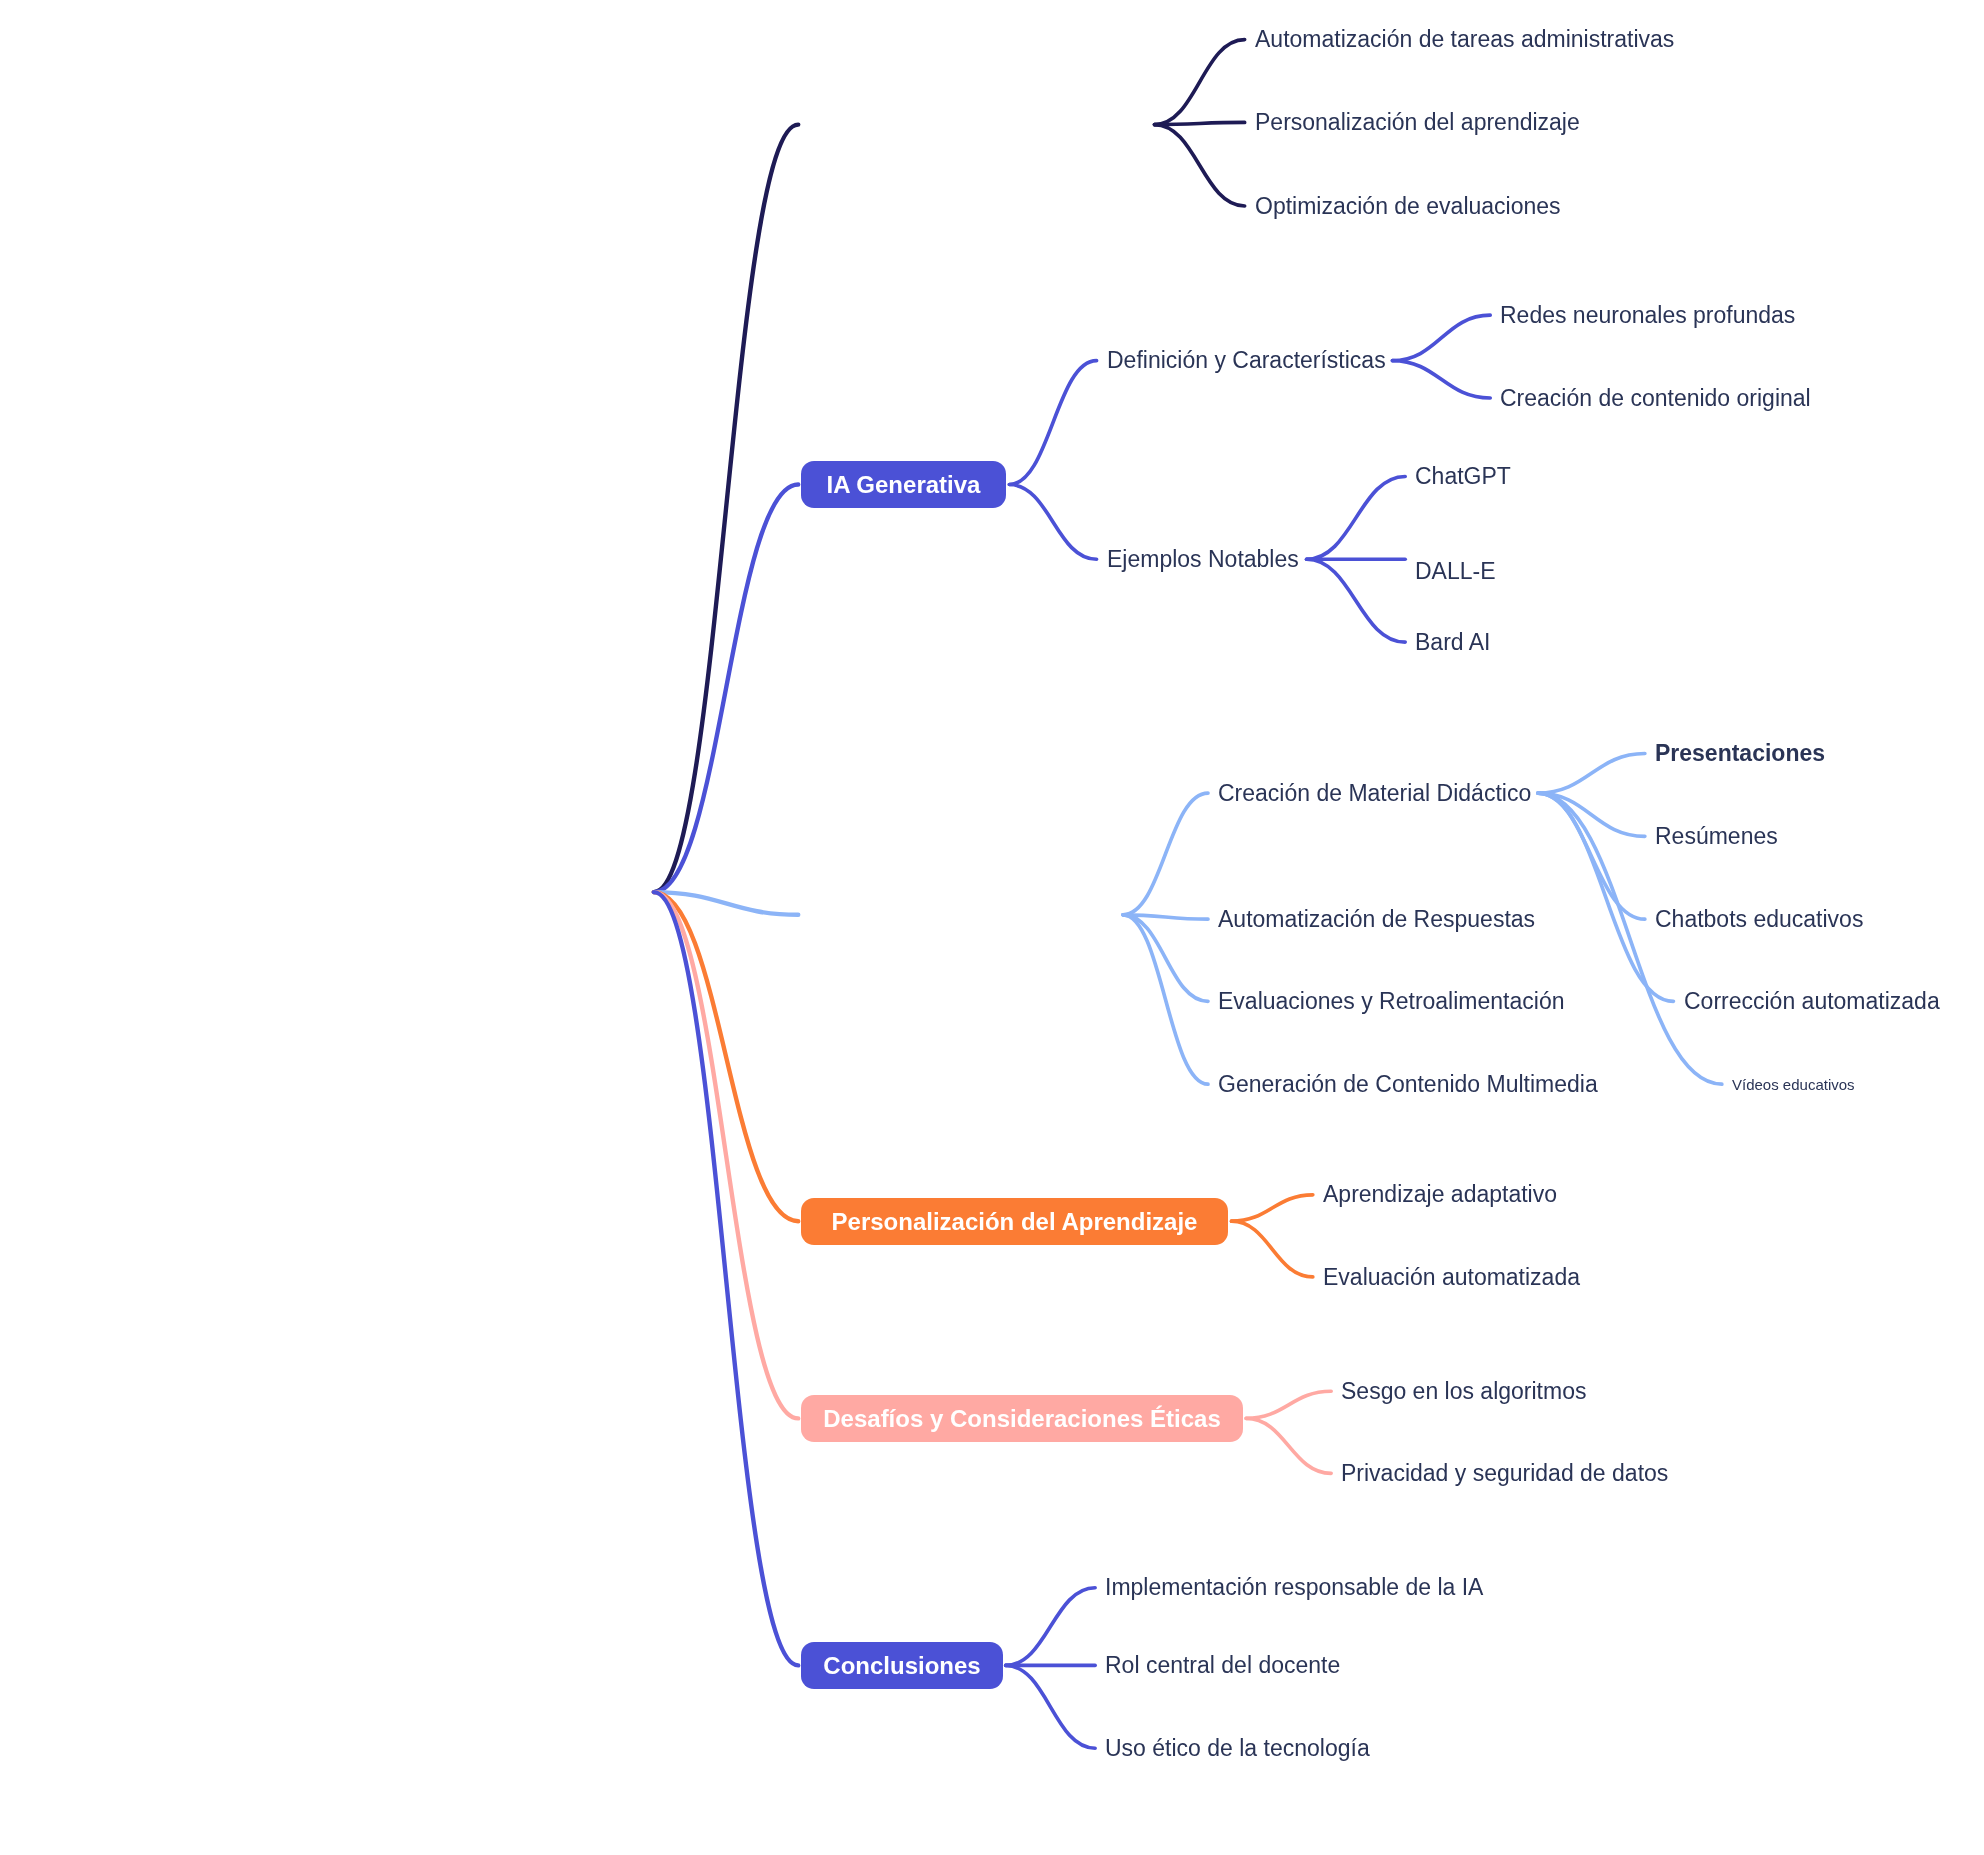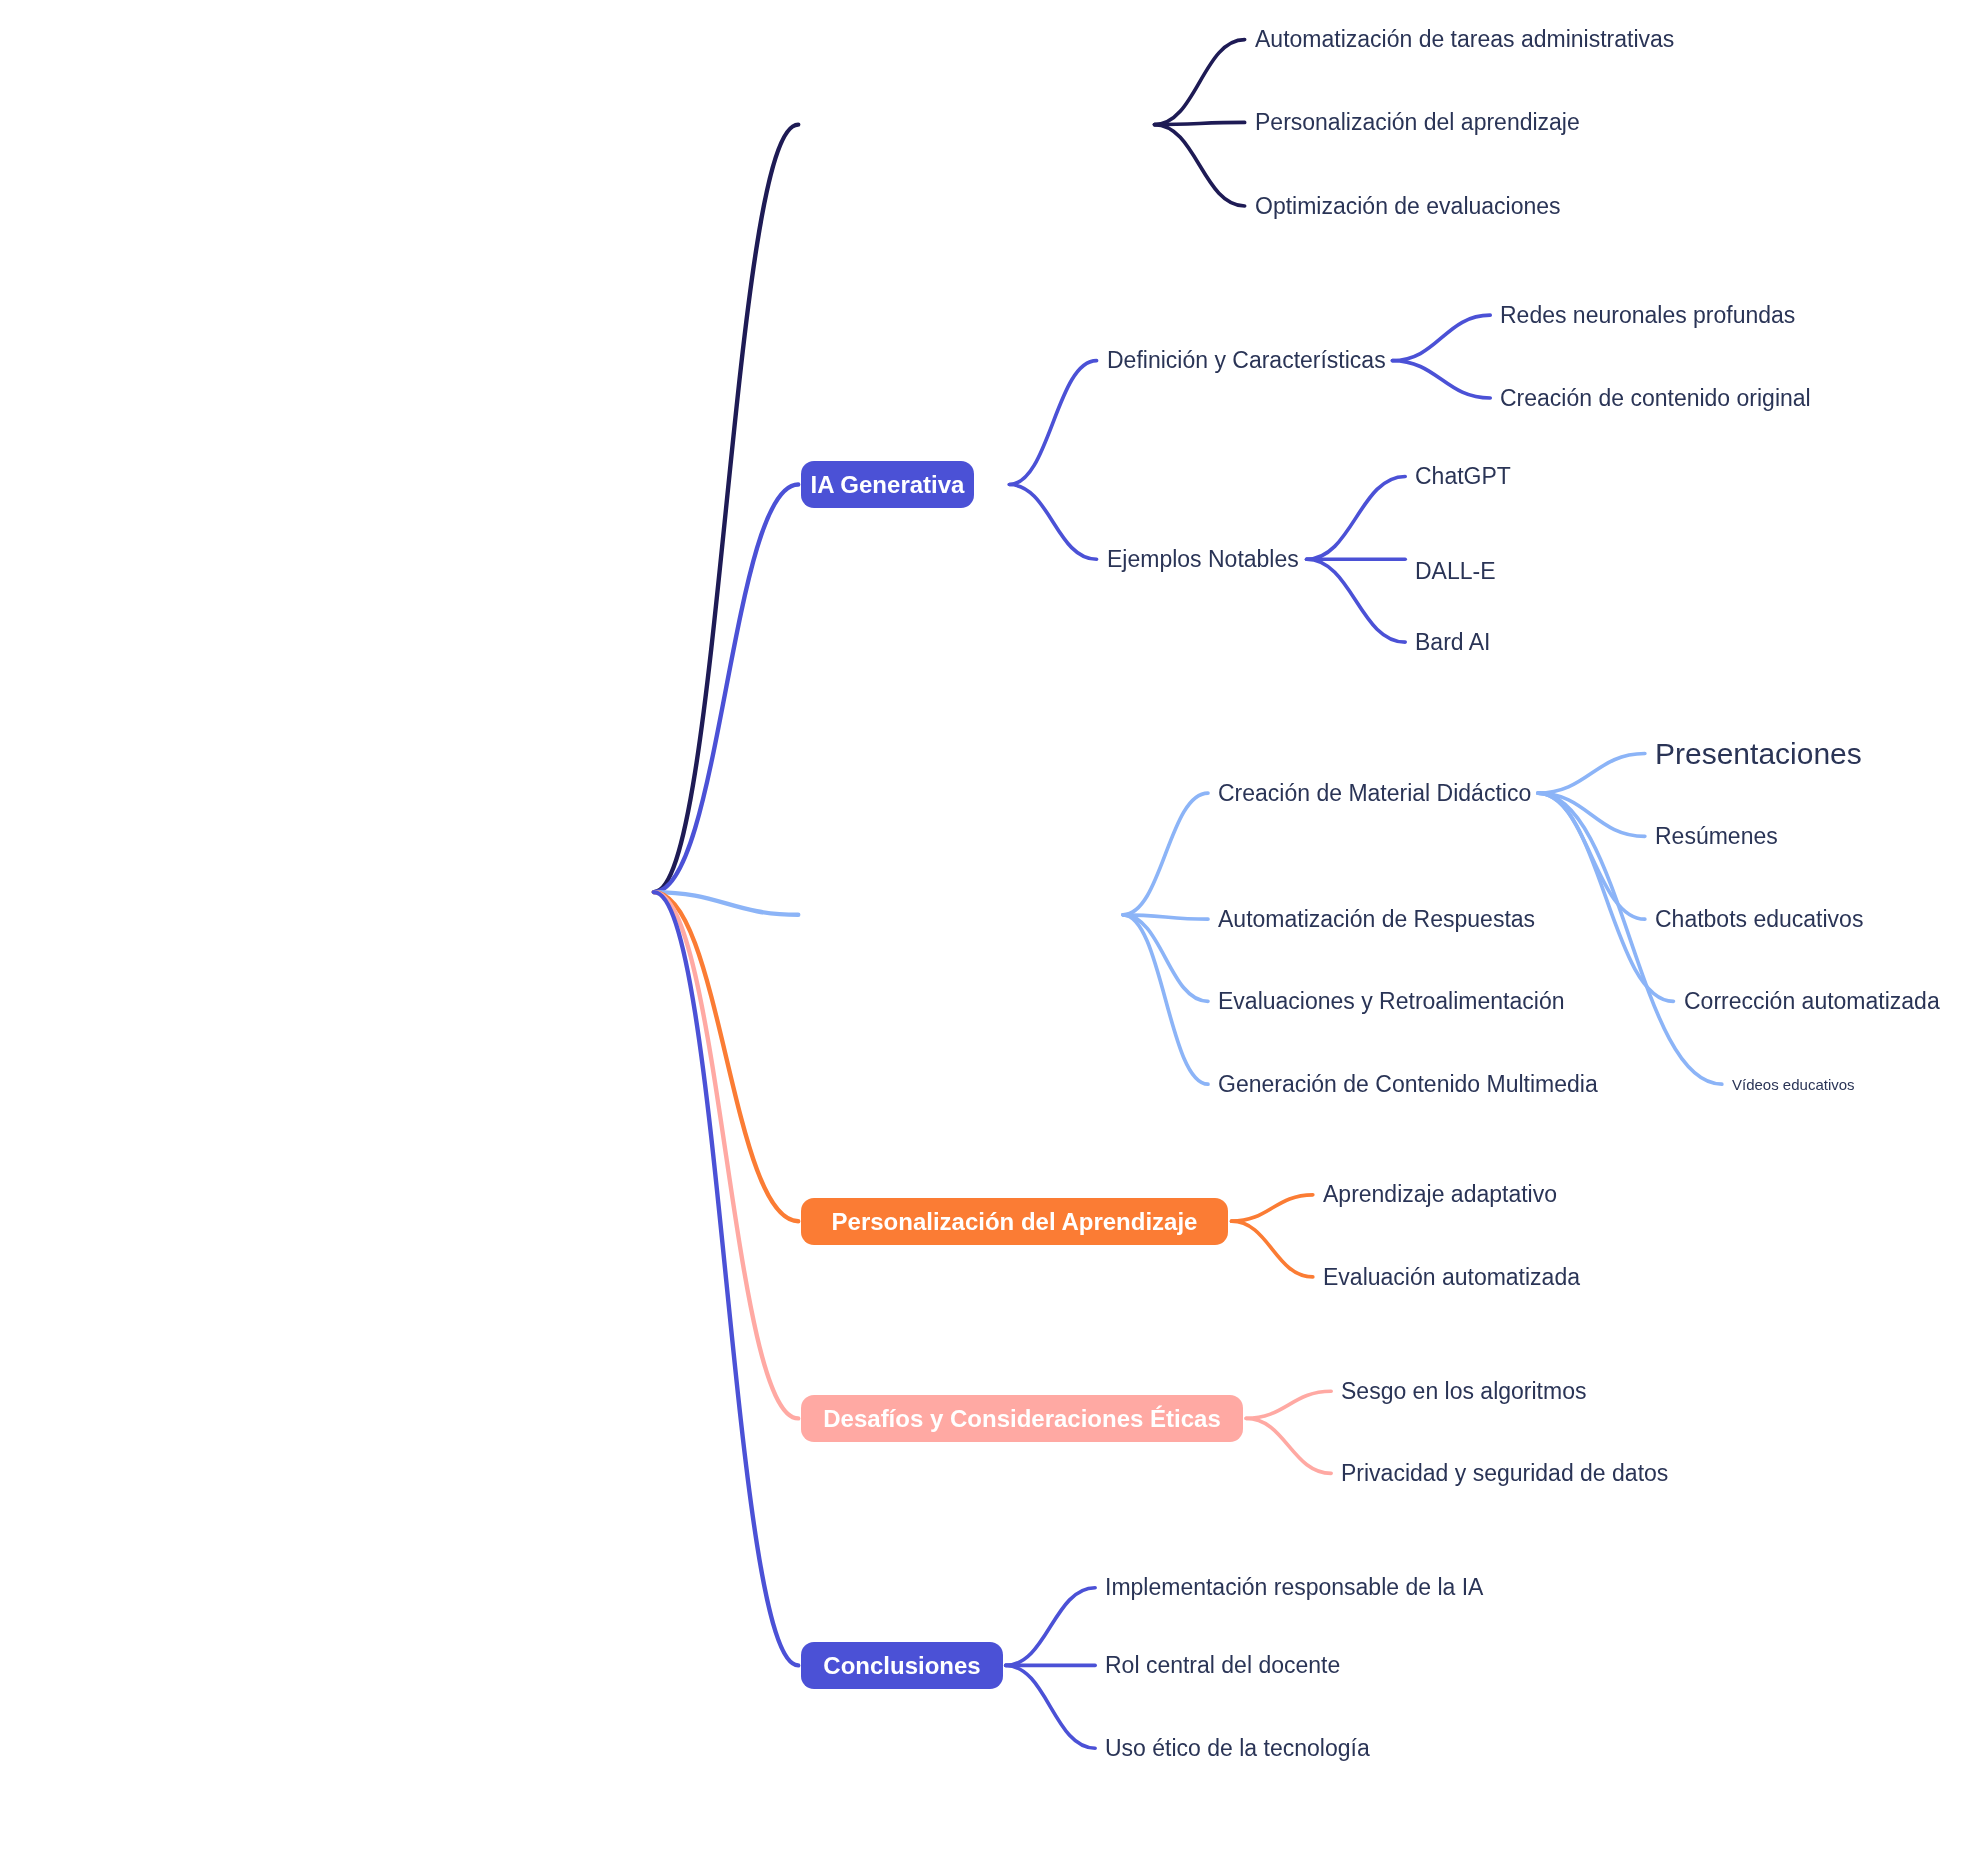--- a/index.html
+++ b/index.html
@@ -96,21 +96,21 @@
     </svg>
     <div class="node plain" style="left: 1255px; top: 25px; height: 29px; font-size: 23px; color: rgb(42, 52, 86); justify-content: flex-start;">
       <span class="node-label">Automatización de tareas administrativas</span>
     </div>
     <div class="node plain" style="left: 1255px; top: 108px; height: 29px; font-size: 23px; color: rgb(42, 52, 86); justify-content: flex-start;">
       <span class="node-label">Personalización del aprendizaje</span>
     </div>
     <div class="node plain" style="left: 1255px; top: 192px; height: 29px; font-size: 23px; color: rgb(42, 52, 86); justify-content: flex-start;">
       <span class="node-label">Optimización de evaluaciones</span>
     </div>
-    <div class="node boxed" style="left: 801px; top: 461px; width: 173px; height: 47px; background: rgb(75, 81, 214); color: rgb(255, 255, 255); font-size: 24px;">
+    <div class="node boxed" style="left: 801px; top: 461px; width: 205px; height: 47px; background: rgb(75, 81, 214); color: rgb(255, 255, 255); font-size: 24px;">
       <span class="node-label">IA Generativa</span>
     </div>
     <div class="node plain" style="left: 1107px; top: 346px; height: 29px; font-size: 23px; color: rgb(42, 52, 86); justify-content: flex-start;">
       <span class="node-label">Definición y Características</span>
     </div>
     <div class="node plain" style="left: 1500px; top: 301px; height: 29px; font-size: 23px; color: rgb(42, 52, 86); justify-content: flex-start;">
       <span class="node-label">Redes neuronales profundas</span>
     </div>
     <div class="node plain" style="left: 1500px; top: 384px; height: 29px; font-size: 23px; color: rgb(42, 52, 86); justify-content: flex-start;">
       <span class="node-label">Creación de contenido original</span>
@@ -123,21 +123,21 @@
     </div>
     <div class="node plain" style="left: 1415px; top: 545px; height: 29px; font-size: 23px; color: rgb(42, 52, 86); justify-content: flex-start; margin-top: 12px;">
       <span class="node-label">DALL-E</span>
     </div>
     <div class="node plain" style="left: 1415px; top: 628px; height: 29px; font-size: 23px; color: rgb(42, 52, 86); justify-content: flex-start;">
       <span class="node-label">Bard AI</span>
     </div>
     <div class="node plain" style="left: 1218px; top: 779px; height: 29px; font-size: 23px; color: rgb(42, 52, 86); justify-content: flex-start;">
       <span class="node-label">Creación de Material Didáctico</span>
     </div>
-    <div class="node plain" style="left: 1655px; top: 739px; height: 29px; font-size: 30px; color: rgb(42, 52, 86); justify-content: flex-start;">
+    <div class="node plain" style="left: 1655px; top: 739px; height: 29px; font-size: 23px; color: rgb(42, 52, 86); justify-content: flex-start; font-weight: bold;">
       <span class="node-label">Presentaciones</span>
     </div>
     <div class="node plain" style="left: 1655px; top: 822px; height: 29px; font-size: 23px; color: rgb(42, 52, 86); justify-content: flex-start;">
       <span class="node-label">Resúmenes</span>
     </div>
     <div class="node plain" style="left: 1655px; top: 905px; height: 29px; font-size: 23px; color: rgb(42, 52, 86); justify-content: flex-start;">
       <span class="node-label">Chatbots educativos</span>
     </div>
     <div class="node plain" style="left: 1684px; top: 987px; height: 29px; font-size: 23px; color: rgb(42, 52, 86); justify-content: flex-start;">
       <span class="node-label">Corrección automatizada</span>

